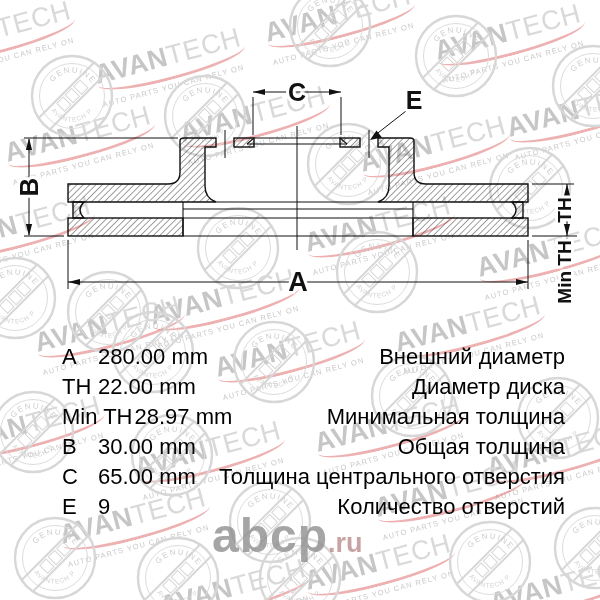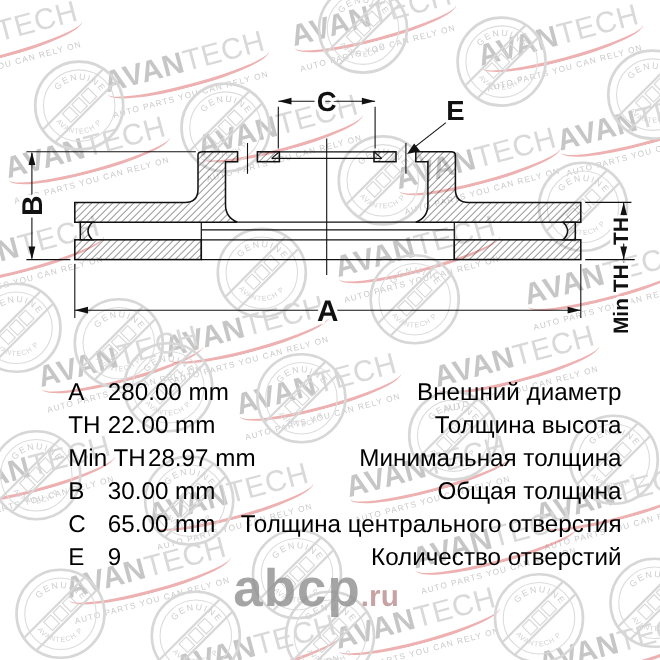--- a/index.html
+++ b/index.html
@@ -297,19 +297,19 @@
     <text class="dimtxt" font-size="26" x="29" y="187" dy=".35em" transform="rotate(-90 29 187)">B</text>
     <text class="dimtxt" font-size="27" x="298" y="282" dy=".35em">A</text>
     <text class="dimtxt" font-size="25" x="297" y="92" dy=".35em">C</text>
     <text class="dimtxt" font-size="25" x="414" y="100" dy=".35em">E</text>
     <text class="dimtxt" font-size="19" x="564" y="210" dy=".35em" transform="rotate(-90 564 210)">TH</text>
     <text class="dimtxt" font-size="19" x="564" y="272" dy=".35em" transform="rotate(-90 564 272)">Min TH</text>
   </svg>
 
   <div id="spec-table">
       <div class="srow"><span class="spec-label">A</span><span class="spec-value">280.00 mm</span><span class="spec-desc">Внешний диаметр</span></div>
-      <div class="srow"><span class="spec-label">TH</span><span class="spec-value">22.00 mm</span><span class="spec-desc">Толщина высота</span></div>
+      <div class="srow"><span class="spec-label">TH</span><span class="spec-value">22.00 mm</span><span class="spec-desc">Диаметр диска</span></div>
       <div class="srow"><span class="spec-label">Min TH</span><span class="spec-value">28.97 mm</span><span class="spec-desc">Минимальная толщина</span></div>
       <div class="srow"><span class="spec-label">B</span><span class="spec-value">30.00 mm</span><span class="spec-desc">Общая толщина</span></div>
       <div class="srow"><span class="spec-label">C</span><span class="spec-value">65.00 mm</span><span class="spec-desc">Толщина центрального отверстия</span></div>
       <div class="srow"><span class="spec-label">E</span><span class="spec-value">9</span><span class="spec-desc">Количество отверстий</span></div>
     </div>
 </div>
 
 </body></html>

